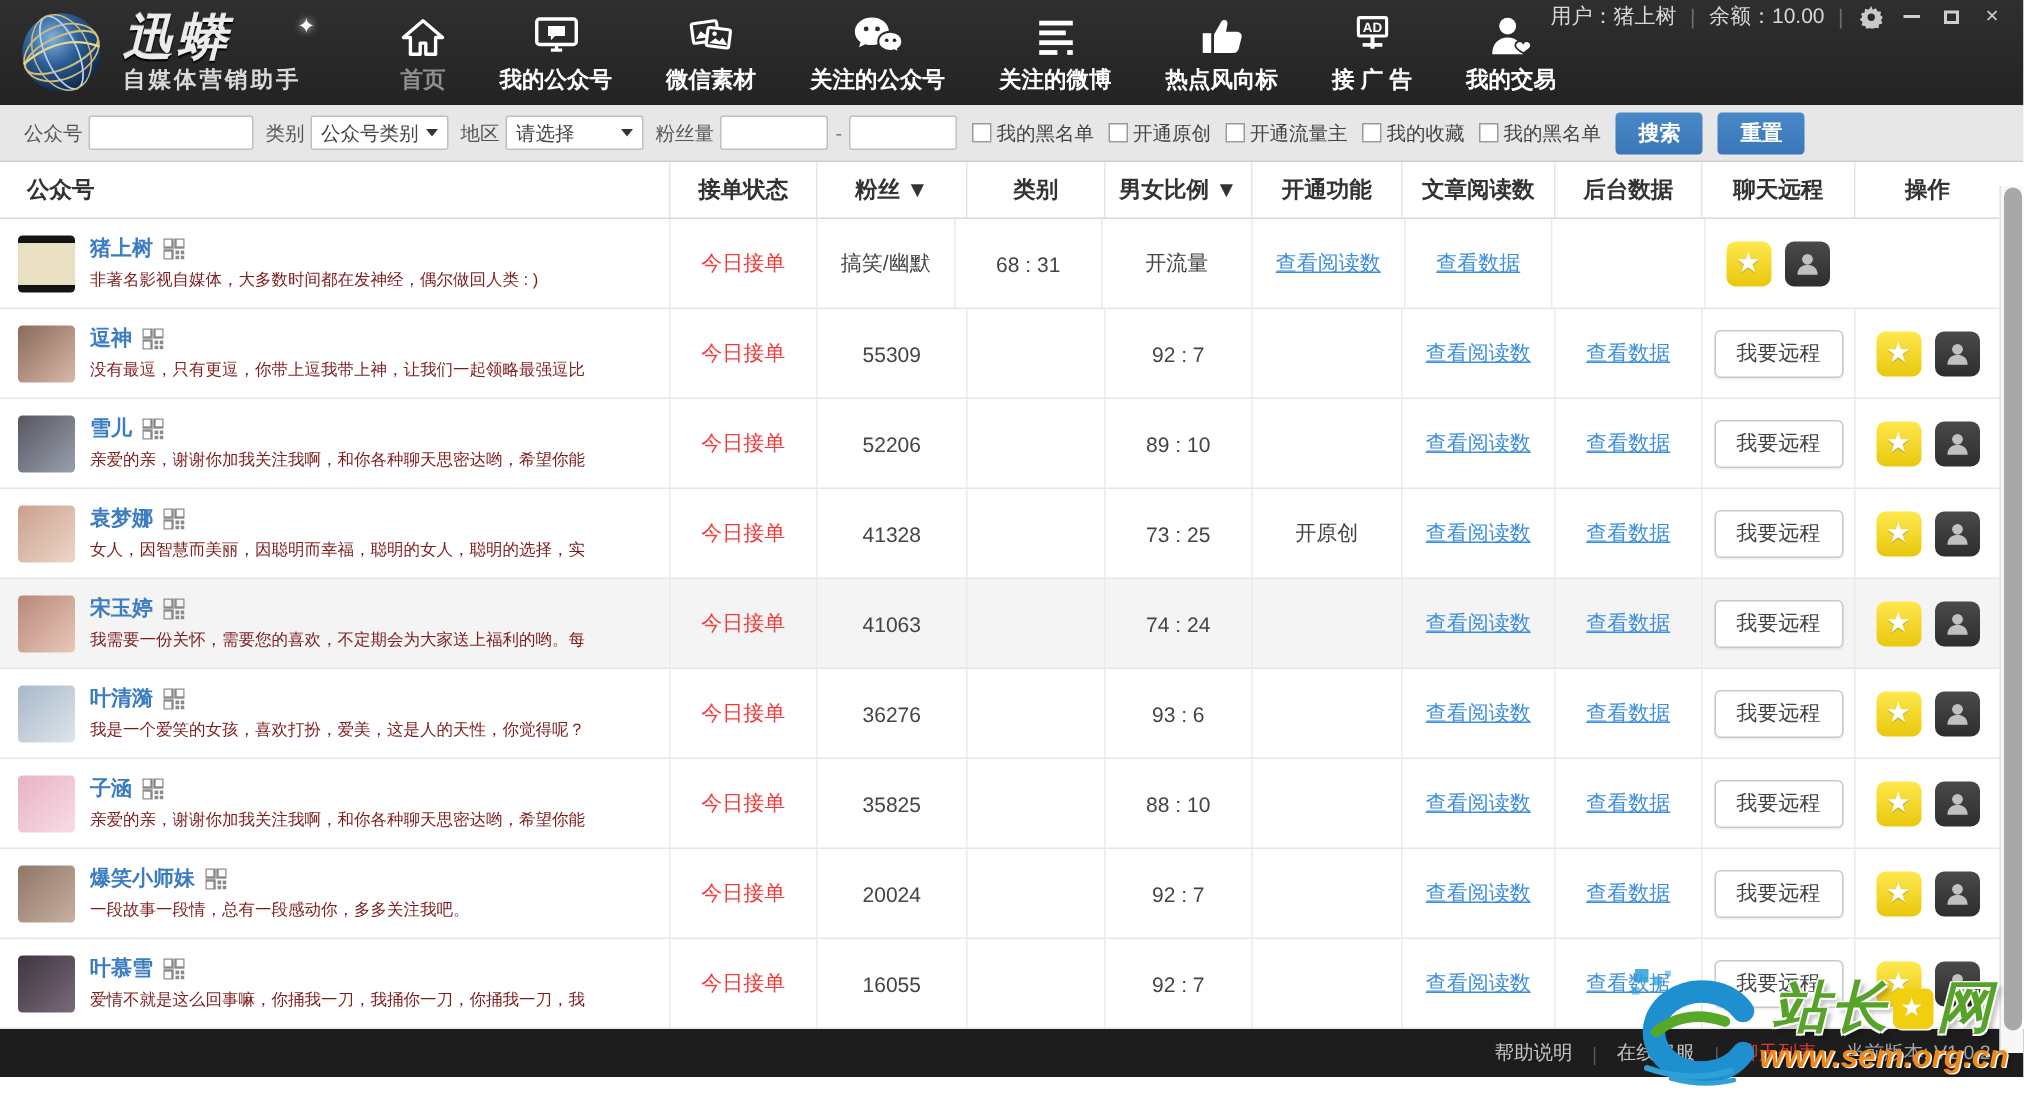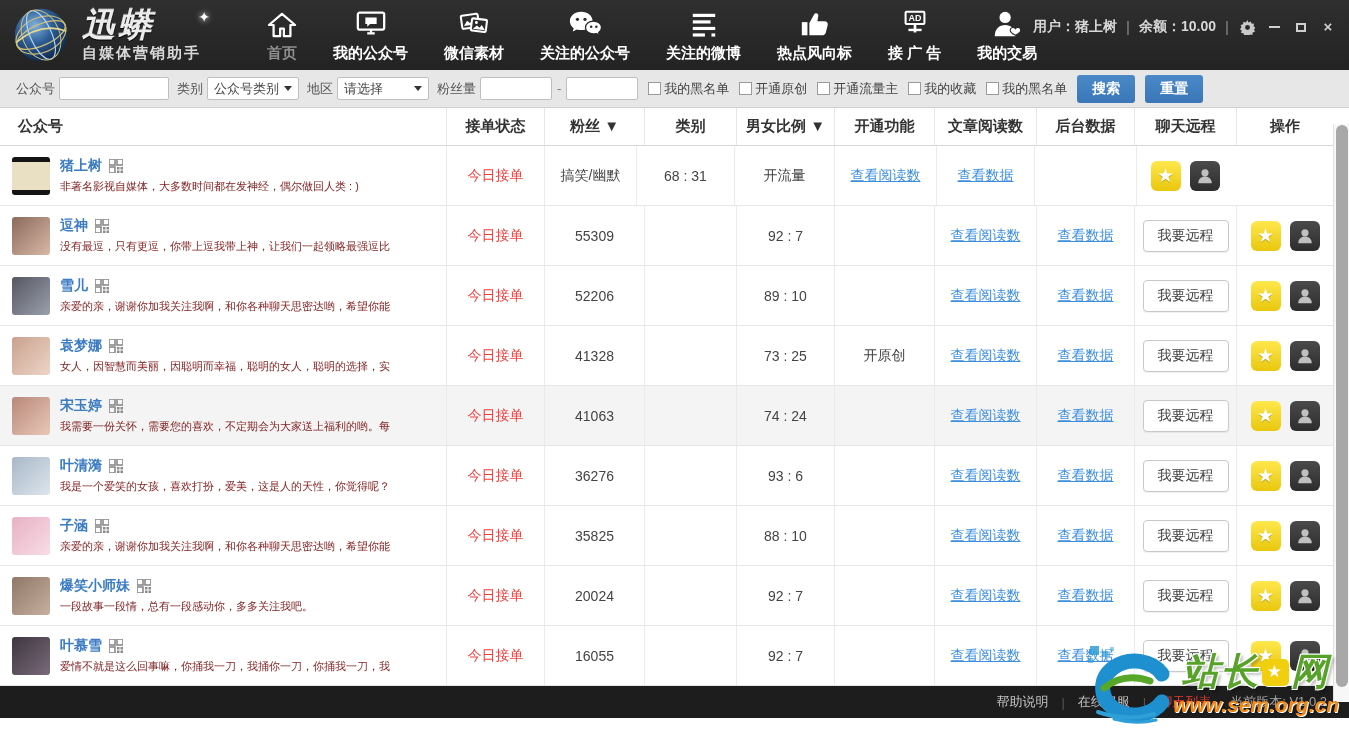--- a/index.html
+++ b/index.html
@@ -15,21 +15,21 @@
     text-shadow:0 1px 1px #000, 0 -1px 0 #777; position:relative; line-height:34px; }
   .logo-sparkle { position:absolute; right:-12px; top:-8px; color:#fff; font-size:14px; text-shadow:0 0 6px #fff; }
   .logo-sub { font-size:15px; font-weight:bold; color:#d9d9d9; letter-spacing:2px; margin-top:2px; }
 
   .main-nav { display:flex; align-items:flex-end; gap:36px; margin-left:22px; }
   .nav-item { display:flex; flex-direction:column; align-items:center; gap:5px; cursor:pointer; }
   .nav-item .nicon { height:32px; display:flex; align-items:flex-end; }
   .nav-label { font-size:15px; font-weight:bold; color:#ffffff; white-space:nowrap; }
   .nav-item.dim .nav-label { color:#8f8f8f; }
 
-  .titlebar-right { position:absolute; top:18px; right:12px; display:flex; align-items:center; gap:9px; color:#d8d8d8; font-size:14px;font-weight:bold; }
+  .titlebar-right { position:absolute; top:2px; right:12px; display:flex; align-items:center; gap:9px; color:#d8d8d8; font-size:14px; }
   .tb-sep { color:#6d6d6d; }
   .win-btn { display:flex; align-items:center; justify-content:center; width:18px; height:16px; cursor:pointer; color:#cfcfcf; }
   .win-min-glyph { width:11px; height:2px; background:#cfcfcf; }
   .win-max-glyph { width:10px; height:9px; border:2px solid #cfcfcf; }
   .win-close-glyph { font-size:15px; line-height:14px; }
 
   
   .filter-bar { height:38px; background:#e7e7e7; border-bottom:1px solid #cfcfcf; display:flex; align-items:center; padding:0 8px; font-size:13px; color:#555; }
   .f-label { margin:0 4px 0 8px; color:#555; white-space:nowrap; }
   .f-input { width:110px; height:23px; border:1px solid #c0c0c0; border-radius:2px; background:#fff; padding:0 4px; font-size:13px; }

